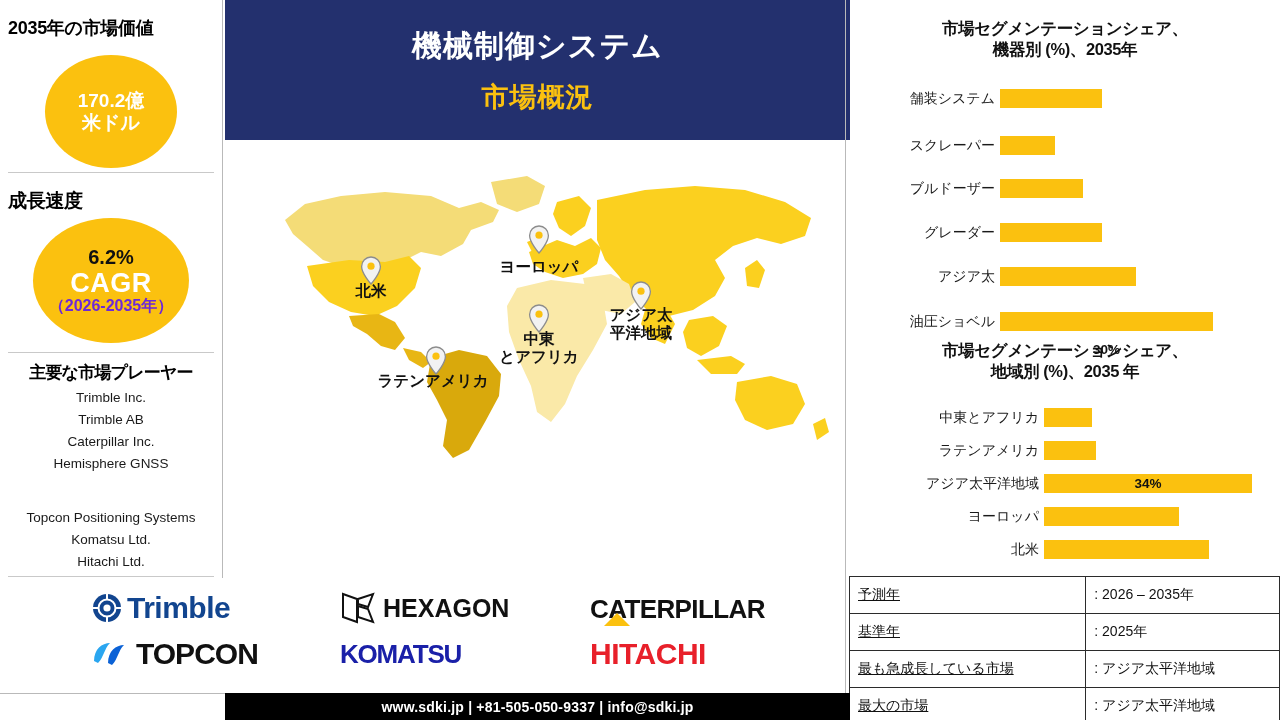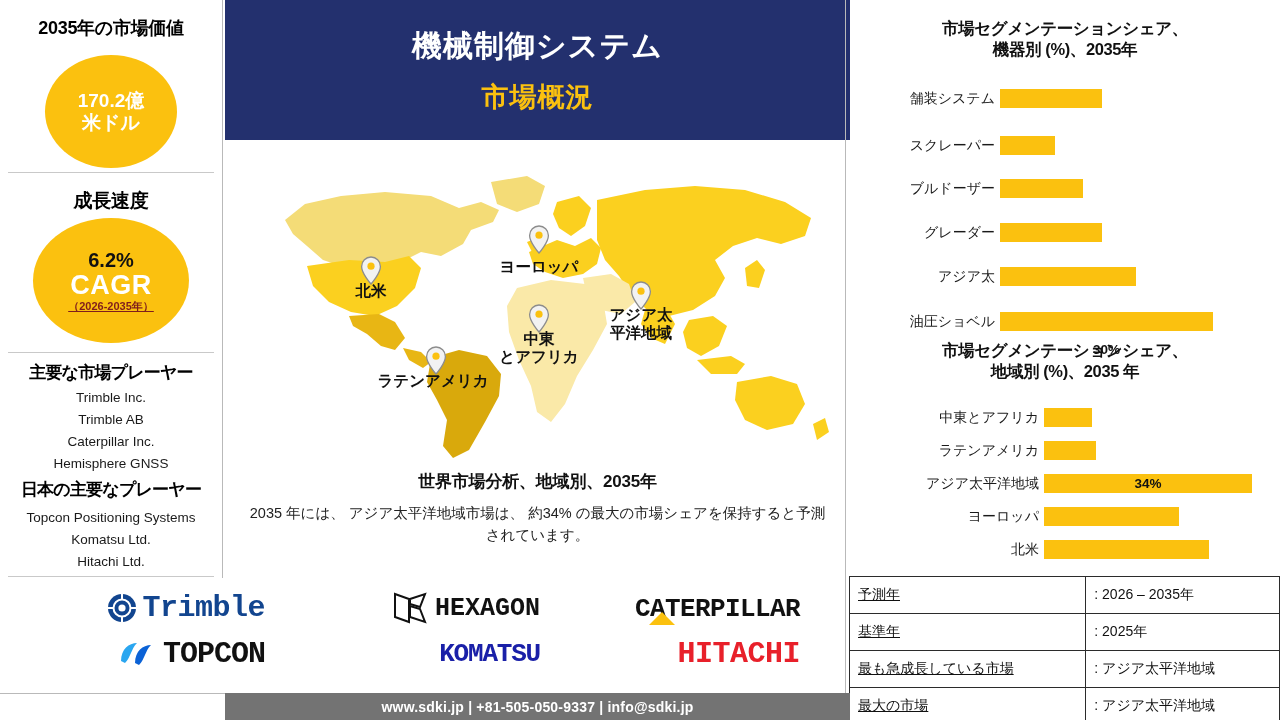--- a/index.html
+++ b/index.html
@@ -8,34 +8,34 @@
     font-family:"Liberation Sans","DejaVu Sans",sans-serif;
     color:#1a1a1a;
   }
   #page{position:relative;width:1280px;height:720px;}
 
   
   #left-col{position:absolute;left:0;top:0;width:222px;height:720px;background:#fff;}
   .left-divider{position:absolute;left:8px;width:206px;height:1px;background:#c9c9c9;}
 
   .kpi-title{
-    position:absolute;left:0;width:222px;text-align:center;
+    position:absolute;left:8px;width:222px;text-align:left;
     font-weight:bold;color:#000;letter-spacing:-0.3px;
   }
   .ellipse{
     position:absolute;border-radius:50%;background:#FBC10F;
     display:flex;flex-direction:column;align-items:center;justify-content:center;
     text-align:center;line-height:1.12;
   }
   #mv-ellipse{left:45px;top:55px;width:132px;height:113px;}
   #mv-ellipse .l1,#mv-ellipse .l2{color:#ffffff;font-size:19px;font-weight:600;}
   #cagr-ellipse{left:33px;top:218px;width:156px;height:125px;}
   #cagr-ellipse .c1{color:#111;font-size:20px;font-weight:700;}
   #cagr-ellipse .c2{color:#ffffff;font-size:27px;font-weight:700;letter-spacing:.5px;margin-top:-1px;}
-  #cagr-ellipse .c3{color:#7f1d1d;font-size:11px;font-weight:700;margin-top:-1px;text-decoration:underline;}
+  #cagr-ellipse .c3{color:#6d28d9;font-size:16px;font-weight:700;margin-top:-1px;}
 
   .players-head{
     position:absolute;left:0;width:222px;text-align:center;
     font-weight:bold;color:#000;font-size:17px;letter-spacing:-0.8px;
   }
   .player-row{
     position:absolute;left:0;width:222px;text-align:center;
     font-size:13.5px;color:#1a1a1a;
   }
 
@@ -63,21 +63,21 @@
   #map-caption .cap-title{font-size:17px;font-weight:bold;color:#111;letter-spacing:-0.2px;}
   #map-caption .cap-body{
     margin-top:10px;font-size:14.5px;color:#222;line-height:1.5;
     padding:0 18px;
   }
 
   
   #logos{
     position:absolute;left:0;top:578px;width:845px;height:115px;background:#fff;
   }
-  .logo-cell{position:absolute;display:flex;align-items:center;justify-content:flex-end;font-family:Liberation Mono, monospace;}
+  .logo-cell{position:absolute;display:flex;align-items:center;justify-content:flex-start;}
   .logo-text{font-weight:bold;letter-spacing:-0.5px;}
 
   
   #right-col{position:absolute;left:850px;top:0;width:430px;height:572px;background:#fff;}
   .chart-title{
     position:absolute;left:0;width:430px;text-align:center;
     font-weight:bold;font-size:16.5px;color:#111;line-height:1.28;letter-spacing:-0.4px;
   }
   .bar-row{position:absolute;height:26px;}
   .bar-label{
@@ -98,21 +98,21 @@
   #info-table td{
     border:1px solid #2b2b2b;padding:0 8px;height:36px;color:#111;
     vertical-align:middle;
   }
   #info-table td.k{width:238px;text-decoration:underline;}
   #info-table td.v{width:190px;}
 
   
   #footer{
     position:absolute;left:225px;top:693px;width:625px;height:27px;
-    background:#737373;color:#fff;display:flex;align-items:center;justify-content:center;
+    background:#000000;color:#fff;display:flex;align-items:center;justify-content:center;
     font-size:14px;font-weight:bold;letter-spacing:.2px;
   }
 
   
   .vline{position:absolute;background:#b9b9b9;width:1px;}
   .hline{position:absolute;background:#b9b9b9;height:1px;}
 </style>
 </head>
 <body>
 
@@ -139,21 +139,20 @@
 
     <div class="left-divider" style="top:352px;"></div>
 
     <div class="players-head" style="top:361px;">主要な市場プレーヤー</div>
 
     <div class="player-row" style="top:390px;">Trimble Inc.</div>
     <div class="player-row" style="top:412px;">Trimble AB</div>
     <div class="player-row" style="top:434px;">Caterpillar Inc.</div>
     <div class="player-row" style="top:456px;">Hemisphere GNSS</div>
 
-    <div class="players-head" style="top:478px;">日本の主要なプレーヤー</div>
 
     <div class="player-row" style="top:510px;">Topcon Positioning Systems</div>
     <div class="player-row" style="top:532px;">Komatsu Ltd.</div>
     <div class="player-row" style="top:554px;">Hitachi Ltd.</div>
 
     <div class="left-divider" style="top:576px;"></div>
   </div>
 
   <div class="vline" style="left:222px;top:0;height:693px;"></div>
 
@@ -234,24 +233,20 @@
     </div>
 
     <div class="region-label" style="left:254px;top:190px;width:120px;">
       <div>中東</div>
       <div>とアフリカ</div>
     </div>
 
     <div class="region-label" style="left:118px;top:232px;width:180px;">ラテンアメリカ</div>
   </div>
 
-  <div id="map-caption">
-    <div class="cap-title">世界市場分析、地域別、2035年</div>
-    <div class="cap-body">2035 年には、 アジア太平洋地域市場は、 約34% の最大の市場シェアを保持すると予測されています。</div>
-  </div>
 
   <div id="logos">
 
     <div class="logo-cell" style="left:90px;top:10px;width:175px;height:40px;">
       <svg width="34" height="32" viewBox="0 0 34 32">
         <circle cx="17" cy="16" r="14" fill="#12458f"></circle>
         <circle cx="17" cy="16" r="8.5" fill="none" stroke="#ffffff" stroke-width="2"></circle>
         <circle cx="17" cy="16" r="3.6" fill="#ffffff"></circle>
         <path d="M17 2 L17 8 M17 24 L17 30 M3 16 L9 16 M25 16 L31 16" stroke="#ffffff" stroke-width="2"></path>
       </svg>

